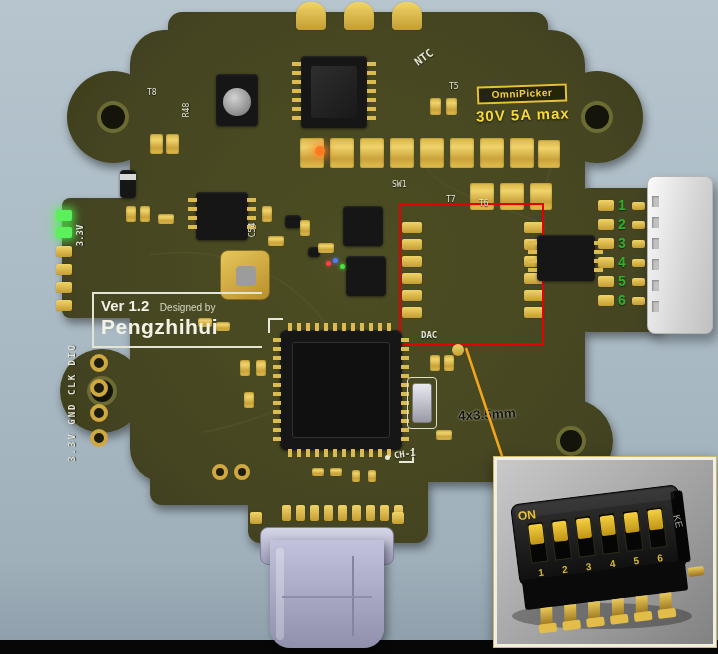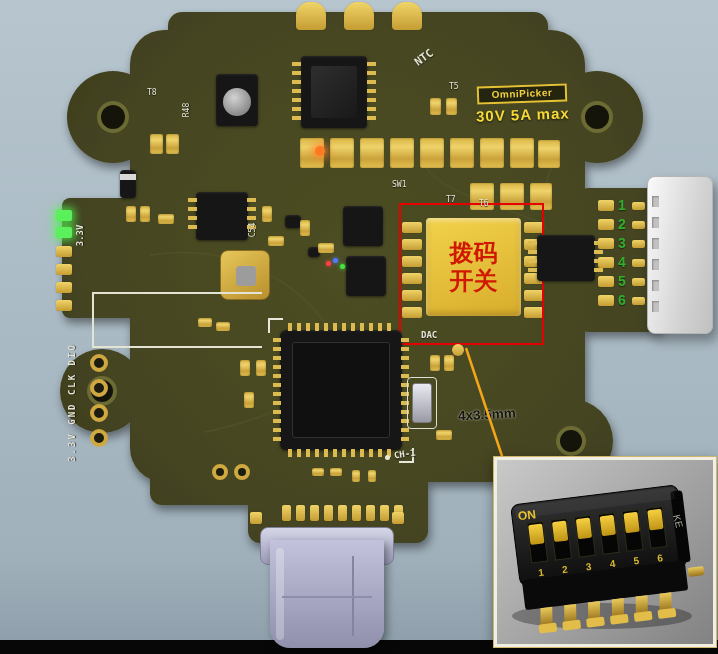--- a/index.html
+++ b/index.html
@@ -127,24 +127,20 @@
   <div class="a pad" style="left:402px;top:256px;width:20px;height:11px"></div>
   <div class="a pad" style="left:402px;top:273px;width:20px;height:11px"></div>
   <div class="a pad" style="left:402px;top:290px;width:20px;height:11px"></div>
   <div class="a pad" style="left:402px;top:307px;width:20px;height:11px"></div>
   <div class="a pad" style="left:524px;top:222px;width:20px;height:11px"></div>
   <div class="a pad" style="left:524px;top:239px;width:20px;height:11px"></div>
   <div class="a pad" style="left:524px;top:256px;width:20px;height:11px"></div>
   <div class="a pad" style="left:524px;top:273px;width:20px;height:11px"></div>
   <div class="a pad" style="left:524px;top:290px;width:20px;height:11px"></div>
   <div class="a pad" style="left:524px;top:307px;width:20px;height:11px"></div>
-  <div class="a" style="left:426px;top:218px;width:95px;height:98px;border-radius:4px;background:linear-gradient(160deg,#f2d24a,#d8ad2c);box-shadow:inset 0 2px 5px rgba(255,255,255,.5),inset 0 -3px 6px rgba(120,80,0,.4);display:flex;flex-direction:column;align-items:center;justify-content:center;gap:2px">
-    <span style="font-size:24px;font-weight:bold;color:#d01800;line-height:1.1;font-family:sans-serif">拨码</span>
-    <span style="font-size:24px;font-weight:bold;color:#d01800;line-height:1.1;font-family:sans-serif">开关</span>
-  </div>
   <div class="a" style="left:399px;top:203px;width:145px;height:142px;border:2.5px solid #e60000"></div>
 
   <div class="a chip" style="left:537px;top:235px;width:58px;height:46px"></div>
   <div class="a pins-v" style="left:528px;top:241px;width:9px;height:34px"></div>
   <div class="a pins-v" style="left:594px;top:241px;width:9px;height:34px"></div>
 
   <div class="a pad" style="left:598px;top:200px;width:16px;height:11px"></div>
   <div class="a pad" style="left:598px;top:219px;width:16px;height:11px"></div>
   <div class="a pad" style="left:598px;top:238px;width:16px;height:11px"></div>
   <div class="a pad" style="left:598px;top:257px;width:16px;height:11px"></div>
@@ -231,20 +227,25 @@
   <div class="a" style="left:385px;top:455px;width:5px;height:5px;border-radius:50%;background:#e8e8da"></div>
   <span class="a silk" style="left:394px;top:450px;font-size:9px;font-weight:bold;transform:rotate(-8deg)">CH-1</span>
   <div class="a pad" style="left:452px;top:344px;width:12px;height:12px;border-radius:50%"></div>
 
   <div class="a" style="left:477px;top:85px;width:90px;height:18px;border:2px solid #e5c235;background:#25250f;color:#f2d240;font-size:10px;font-weight:bold;letter-spacing:.5px;text-align:center;line-height:14px;transform:rotate(-2deg)">
     <span>OmniPicker</span>
   </div>
   <span class="a" style="left:476px;top:106px;font-size:15px;font-weight:bold;color:#f6d838;letter-spacing:1px;transform:rotate(-2deg);text-shadow:0 1px 2px rgba(0,0,0,.7)">30V 5A max</span>
 
   <div class="a" style="left:92px;top:292px;width:170px;height:56px;border-top:2px solid #e4e4d4;border-left:2px solid #e4e4d4;border-bottom:2px solid #e4e4d4;padding:3px 0 0 7px;color:#f2f2e6">
+    <div style="white-space:nowrap">
+      <span style="font-size:15px;font-weight:bold">Ver 1.2</span>
+      <span style="font-size:10px;color:#d8d8c8;margin-left:6px">Designed by</span>
+    </div>
+    <div style="font-size:21px;font-weight:bold;letter-spacing:.5px">Pengzhihui</div>
   </div>
 
   <span class="a" style="left:458px;top:407px;font-size:13.5px;font-weight:bold;color:#15150d;transform:rotate(-3deg);text-shadow:0 0 2px rgba(235,235,225,.9)">4x3.5mm</span>
 
   <svg class="a" style="left:0;top:0;pointer-events:none" width="718" height="654" viewBox="0 0 718 654">
     <line x1="466" y1="348" x2="506" y2="468" stroke="#f2a71b" stroke-width="2.5"></line>
   </svg>
 
   <div class="a" style="left:494px;top:457px;width:222px;height:190px;border:3px solid #f2efe2;outline:1px solid #cdb86a;background:linear-gradient(135deg,#c9c9c9,#828282);box-shadow:0 4px 12px rgba(0,0,0,.45)">
     <svg width="216" height="184" viewBox="0 0 216 184">

